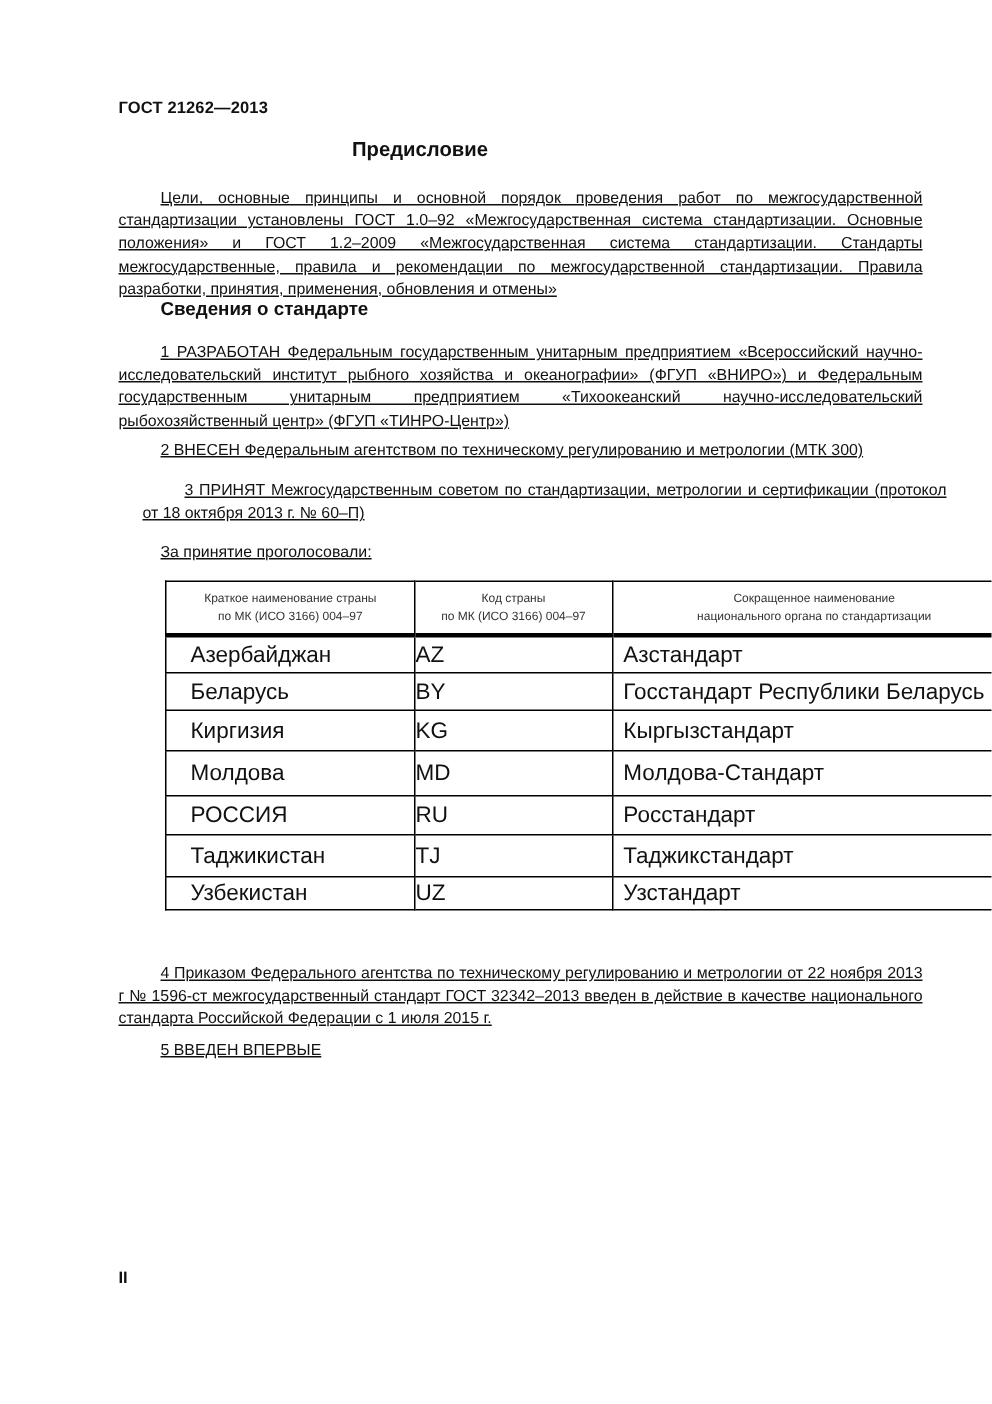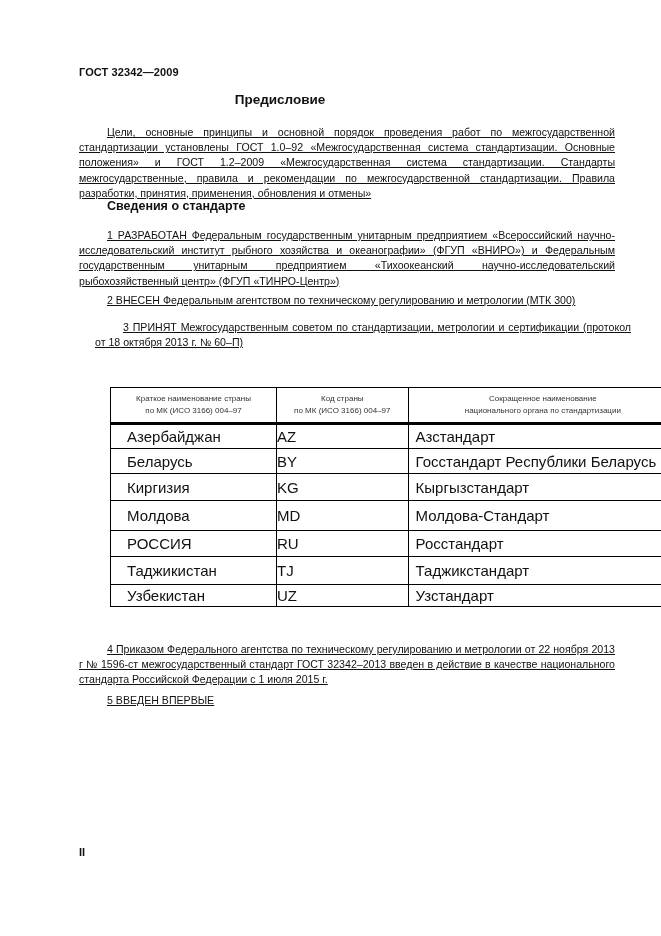--- a/index.html
+++ b/index.html
@@ -16,34 +16,35 @@
   table.votes th { font-size: 8px; color: #333; text-align: center; line-height: 12.5px; padding: 0; height: 34px; border-bottom-width: 3px; }
   table.votes td.code { text-align: left; padding: 0; }
   table.votes td.org { padding-left: 7px; }
   .colA { width: 169px; } .colB { width: 138px; } .colC { width: 279px; }
   .pagenum { position: absolute; left: 79px; top: 846px; font-size: 11px; font-weight: bold; }
 </style>
 </head>
 <body>
 
 <div class="page">
-  <div class="hdr">ГОСТ 32342—2009</div>
+  <div class="hdr">ГОСТ 21262—2013</div>
 
   <div class="title">Предисловие</div>
 
   <div class="para" style="top:125px;">Цели, основные принципы и основной порядок проведения работ по межгосударственной стандартизации установлены ГОСТ 1.0–92 «Межгосударственная система стандартизации. Основные положения» и ГОСТ 1.2–2009 «Межгосударственная система стандартизации. Стандарты межгосударственные, правила и рекомендации по межгосударственной стандартизации. Правила разработки, принятия, применения, обновления и отмены»</div>
 
   <div class="h2">Сведения о стандарте</div>
 
   <div class="para" style="top:228px;">1 РАЗРАБОТАН Федеральным государственным унитарным предприятием «Всероссийский научно-исследовательский институт рыбного хозяйства и океанографии» (ФГУП «ВНИРО») и Федеральным государственным унитарным предприятием «Тихоокеанский научно-исследовательский рыбохозяйственный центр» (ФГУП «ТИНРО-Центр»)</div>
 
   <div class="para last-left" style="top:293px;">2 ВНЕСЕН Федеральным агентством по техническому регулированию и метрологии (МТК 300)</div>
 
   <div class="para" style="top:320px;margin-left:16px;">3 ПРИНЯТ Межгосударственным советом по стандартизации, метрологии и сертификации (протокол от 18 октября 2013 г. № 60–П)</div>
 
+  <div class="para last-left" style="top:361px;">За принятие проголосовали:</div>
 
   <table class="votes">
     <thead>
       <tr>
         <th class="colA">
           <div>Краткое наименование страны</div>
           <div>по МК (ИСО 3166) 004–97</div>
         </th>
         <th class="colB">
           <div>Код страны</div>

